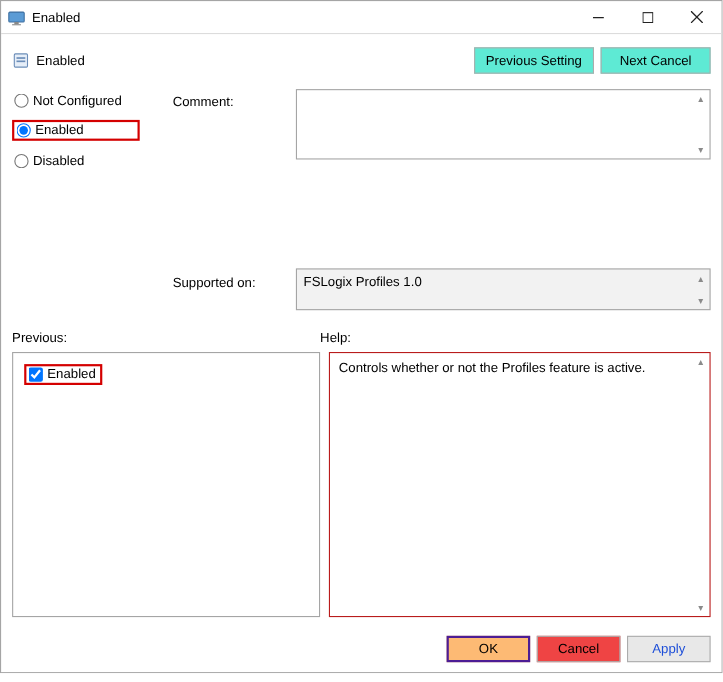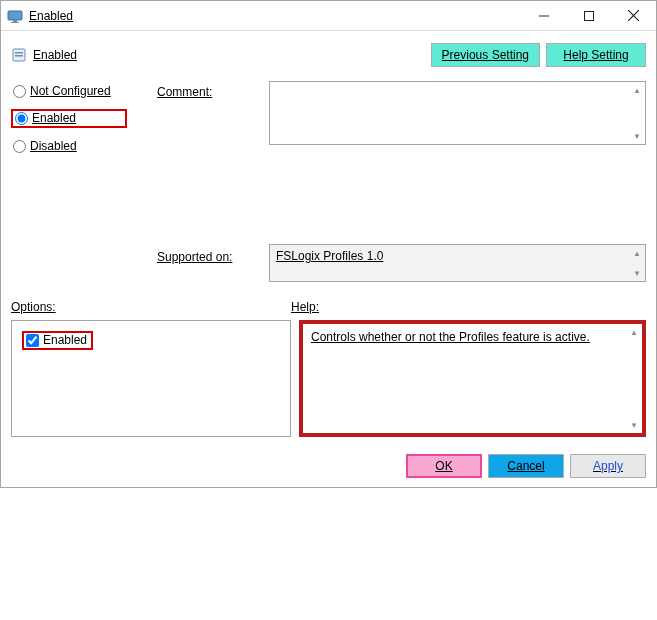--- a/index.html
+++ b/index.html
@@ -4,24 +4,24 @@
 <style>
   * { box-sizing: border-box; }
   html, body {
     margin: 0; padding: 0;
     font-family: "Segoe UI", Tahoma, sans-serif;
     font-size: 12px;
     color: #000;
     background: #fff;
   }
   .window {
-    width: 657px; height: 488px;
+    width: 657px; height: 612px;
     background: #fff;
     border: 1px solid #a5a5a5;
-    display: flex; flex-direction: column; text-decoration: underline;
+    display: flex; flex-direction: column;
   }
   .titlebar {
     height: 30px;
     display: flex; align-items: center;
     padding: 0 0 0 6px;
     border-bottom: 1px solid #dcdcdc;
   }
   .titlebar .app-icon {
     width: 16px; height: 16px;
     margin-right: 6px;
@@ -131,41 +131,41 @@
     border:1px solid #a5a5a5;
     background:#fff;
     padding:10px;
   }
   .check-item {
     display:inline-flex;align-items:center;gap:4px;
   }
   .check-item input { margin:0; }
   .help-box {
     flex:1;
-    border:4px solid #b91c1c;
+    border:1px solid #b91c1c;
     background:#fff;
     position:relative;
     padding:6px 20px 6px 8px;
   }
   .footer {
     height: 42px;
     display:flex; align-items:center; justify-content:flex-end;
     gap:6px;
     padding: 0 10px;
     border-top:0;
   }
   .footer button {
     height:24px; min-width:76px;
     border:1px solid #acacac;
-    background:#0ea5e9;
+    background:#ef4444;
     font:inherit;
   }
   .footer button.primary {
-    border:2px solid #ec4899;
-    background:#f9a8d4;
+    border:2px solid #4c1d95;
+    background:#fdba74;
   }
   .footer button.disabled {
     color:#1d4ed8;
     background:#e8e8e8;
   }
 </style>
 </head>
 <body>
 
 <div class="window">
@@ -204,21 +204,21 @@
       <span class="policy-icon">
         <svg width="16" height="16" viewBox="0 0 16 16">
           <rect x="2" y="2" width="12" height="12" rx="1" fill="#e6eef8" stroke="#6b8db8"></rect>
           <rect x="4" y="5" width="8" height="1.5" fill="#6b8db8"></rect>
           <rect x="4" y="8" width="8" height="1.5" fill="#6b8db8"></rect>
         </svg>
       </span>
       <span class="policy-name">Enabled</span>
       <span class="spacer"></span>
       <button class="nav-btn">Previous Setting</button>
-      <button class="nav-btn">Help Setting</button>
+      <button class="nav-btn">Next Cancel</button>
     </div>
 
     <div class="top-grid">
       <div class="radio-col">
         <label class="radio-item">
           <input type="radio" name="state" style="">
           <span>Not Configured</span>
         </label>
         <span class="hl-red">
           <label class="radio-item" style="padding:0">
@@ -245,21 +245,21 @@
       <div class="supported-box">
         <span>FSLogix Profiles 1.0</span>
         <div class="vscroll">
           <div class="arrow">▴</div>
           <div class="arrow">▾</div>
         </div>
       </div>
     </div>
 
     <div class="mid-labels">
-      <div class="opt-label">Options:</div>
+      <div class="opt-label">Previous:</div>
       <div>Help:</div>
     </div>
 
     <div class="panels">
       <div class="options-box">
         <span class="hl-red">
           <label class="check-item">
             <input type="checkbox" checked="" style="">
             <span>Enabled</span>
           </label>

